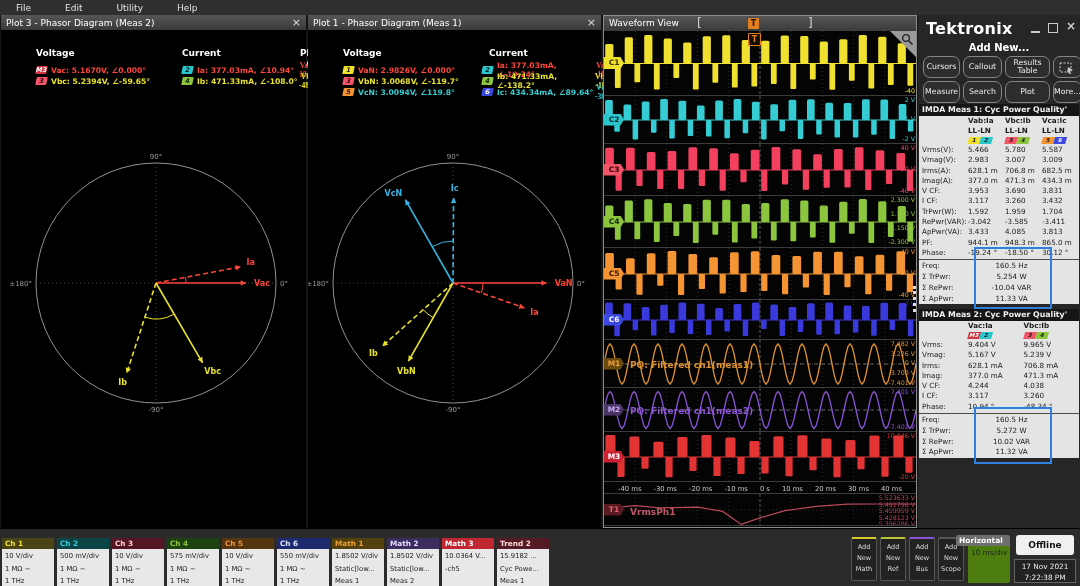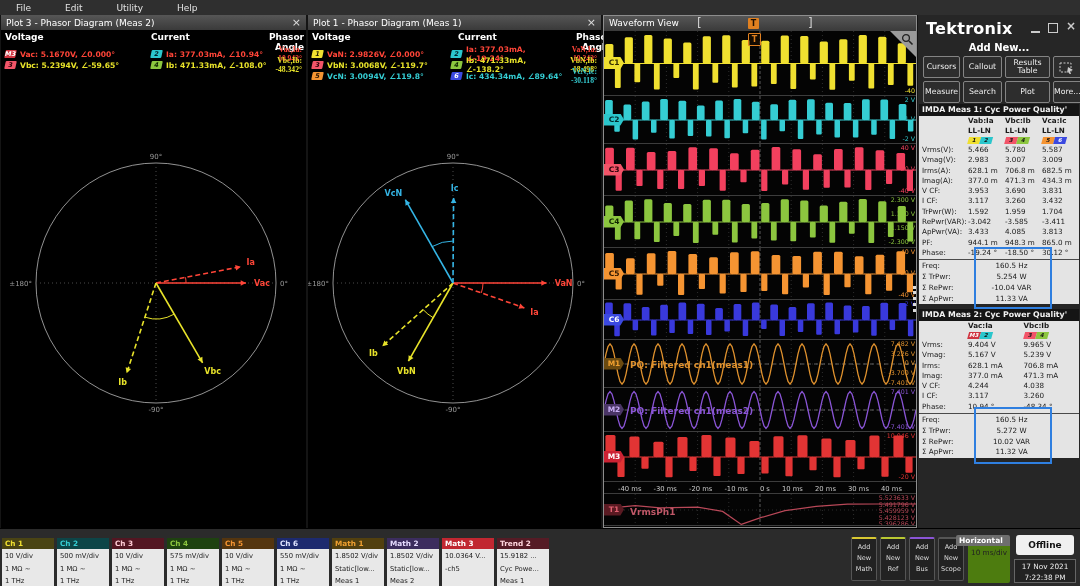--- a/index.html
+++ b/index.html
@@ -6,21 +6,21 @@
     font-family:"DejaVu Sans","Liberation Sans",sans-serif;-webkit-font-smoothing:antialiased;}
   #menubar{position:absolute;left:0;top:0;width:1080px;height:15px;background:#2f2f2f;color:#e3e3e3;
     font-size:9px;display:flex;align-items:center;gap:34px;padding-left:16px;box-sizing:border-box;}
   #menubar span{cursor:default;}
   .panel{position:absolute;top:15px;background:#000;}
   #plot3{left:1px;width:305px;height:513px;}
   #plot1{left:308px;width:293px;height:513px;}
   .ptitle{height:15px;background:linear-gradient(#565656,#3a3a3a);color:#fff;font-size:9px;
     display:flex;align-items:center;padding:0 5px;box-sizing:border-box;position:relative;}
   .pclose{margin-left:auto;font-size:11px;color:#ddd;line-height:10px;}
-  .readout{height:78px;padding:2px 4px;box-sizing:border-box;font-weight:bold;}
+  .readout{height:78px;padding:18px 4px;box-sizing:border-box;font-weight:bold;margin-left:31px;}
   .rhead{display:grid;grid-template-columns:146px 118px 1fr;color:#fff;font-size:9px;height:13px;}
   .rhead span:last-child{text-align:right;}
   .rrow{display:grid;grid-template-columns:15px 131px 15px 102px 1fr;font-size:7.6px;height:11px;align-items:center;}
   #plot1 .rrow{grid-template-columns:15px 124px 15px 98px 1fr;}
   .rrow .ang{text-align:right;font-family:Liberation Serif, serif;}
   .badge{display:inline-block;width:11px;height:8px;border-radius:1px;font-size:6.5px;line-height:8px;
     text-align:center;font-weight:bold;transform:skewX(-12deg);}
   .phsvg{display:block;}
   #wavepanel{position:absolute;left:603px;top:15px;width:314px;height:513px;background:#040404;
     border:1px solid #8d8d8d;box-sizing:border-box;overflow:hidden;}
@@ -47,21 +47,21 @@
   #sidebar{position:absolute;left:918px;top:15px;width:162px;height:513px;background:#262626;}
   #brandrow{position:absolute;left:0;top:2px;width:100%;height:24px;}
   #brand{position:absolute;left:8px;top:2px;color:#fff;font-size:16px;font-weight:bold;letter-spacing:.3px;}
   .wc{position:absolute;top:6px;}
   #wc-min{right:40px;width:9px;border-bottom:2px solid #ccc;height:8px;}
   #wc-max{right:22px;width:8px;height:8px;border:1.5px solid #ccc;}
   #wc-close{right:4px;color:#ccc;font-size:12px;font-weight:bold;top:2px;}
   #addnewlbl{position:absolute;left:0;top:27px;width:100%;text-align:center;color:#fff;font-size:10px;font-weight:bold;}
   #btngrid{position:absolute;left:5px;top:41px;width:152px;display:grid;
     grid-template-columns:37px 39px 45px 1fr;grid-auto-rows:22px;gap:3px;}
-  .sbtn{background:#2d2d2d;border:1px solid #848484;border-radius:2px;color:#eee;font-size:7.8px;
+  .sbtn{background:#2d2d2d;border:1px solid #848484;border-radius:7px;color:#eee;font-size:7.8px;
     display:flex;align-items:center;justify-content:center;text-align:center;line-height:1.05;}
   .measpanel{position:absolute;left:1px;width:160px;background:#e4e4e4;font-size:7.2px;color:#1a1a1a;}
   #meas1{top:89px;}
   #meas2{top:294px;}
   .mh{background:#151515;color:#f2f2f2;font-weight:bold;font-size:7.8px;height:12px;line-height:12px;
     padding-left:3px;white-space:nowrap;overflow:hidden;}
   .mtr{display:grid;padding-left:3px;height:10.3px;line-height:10.3px;white-space:nowrap;}
   .mthead{font-weight:bold;height:10px;line-height:10px;}
   .mtbadges{height:9px;line-height:8px;}
   .bpair{display:inline-flex;transform:skewX(-16deg);margin-top:1px;}

